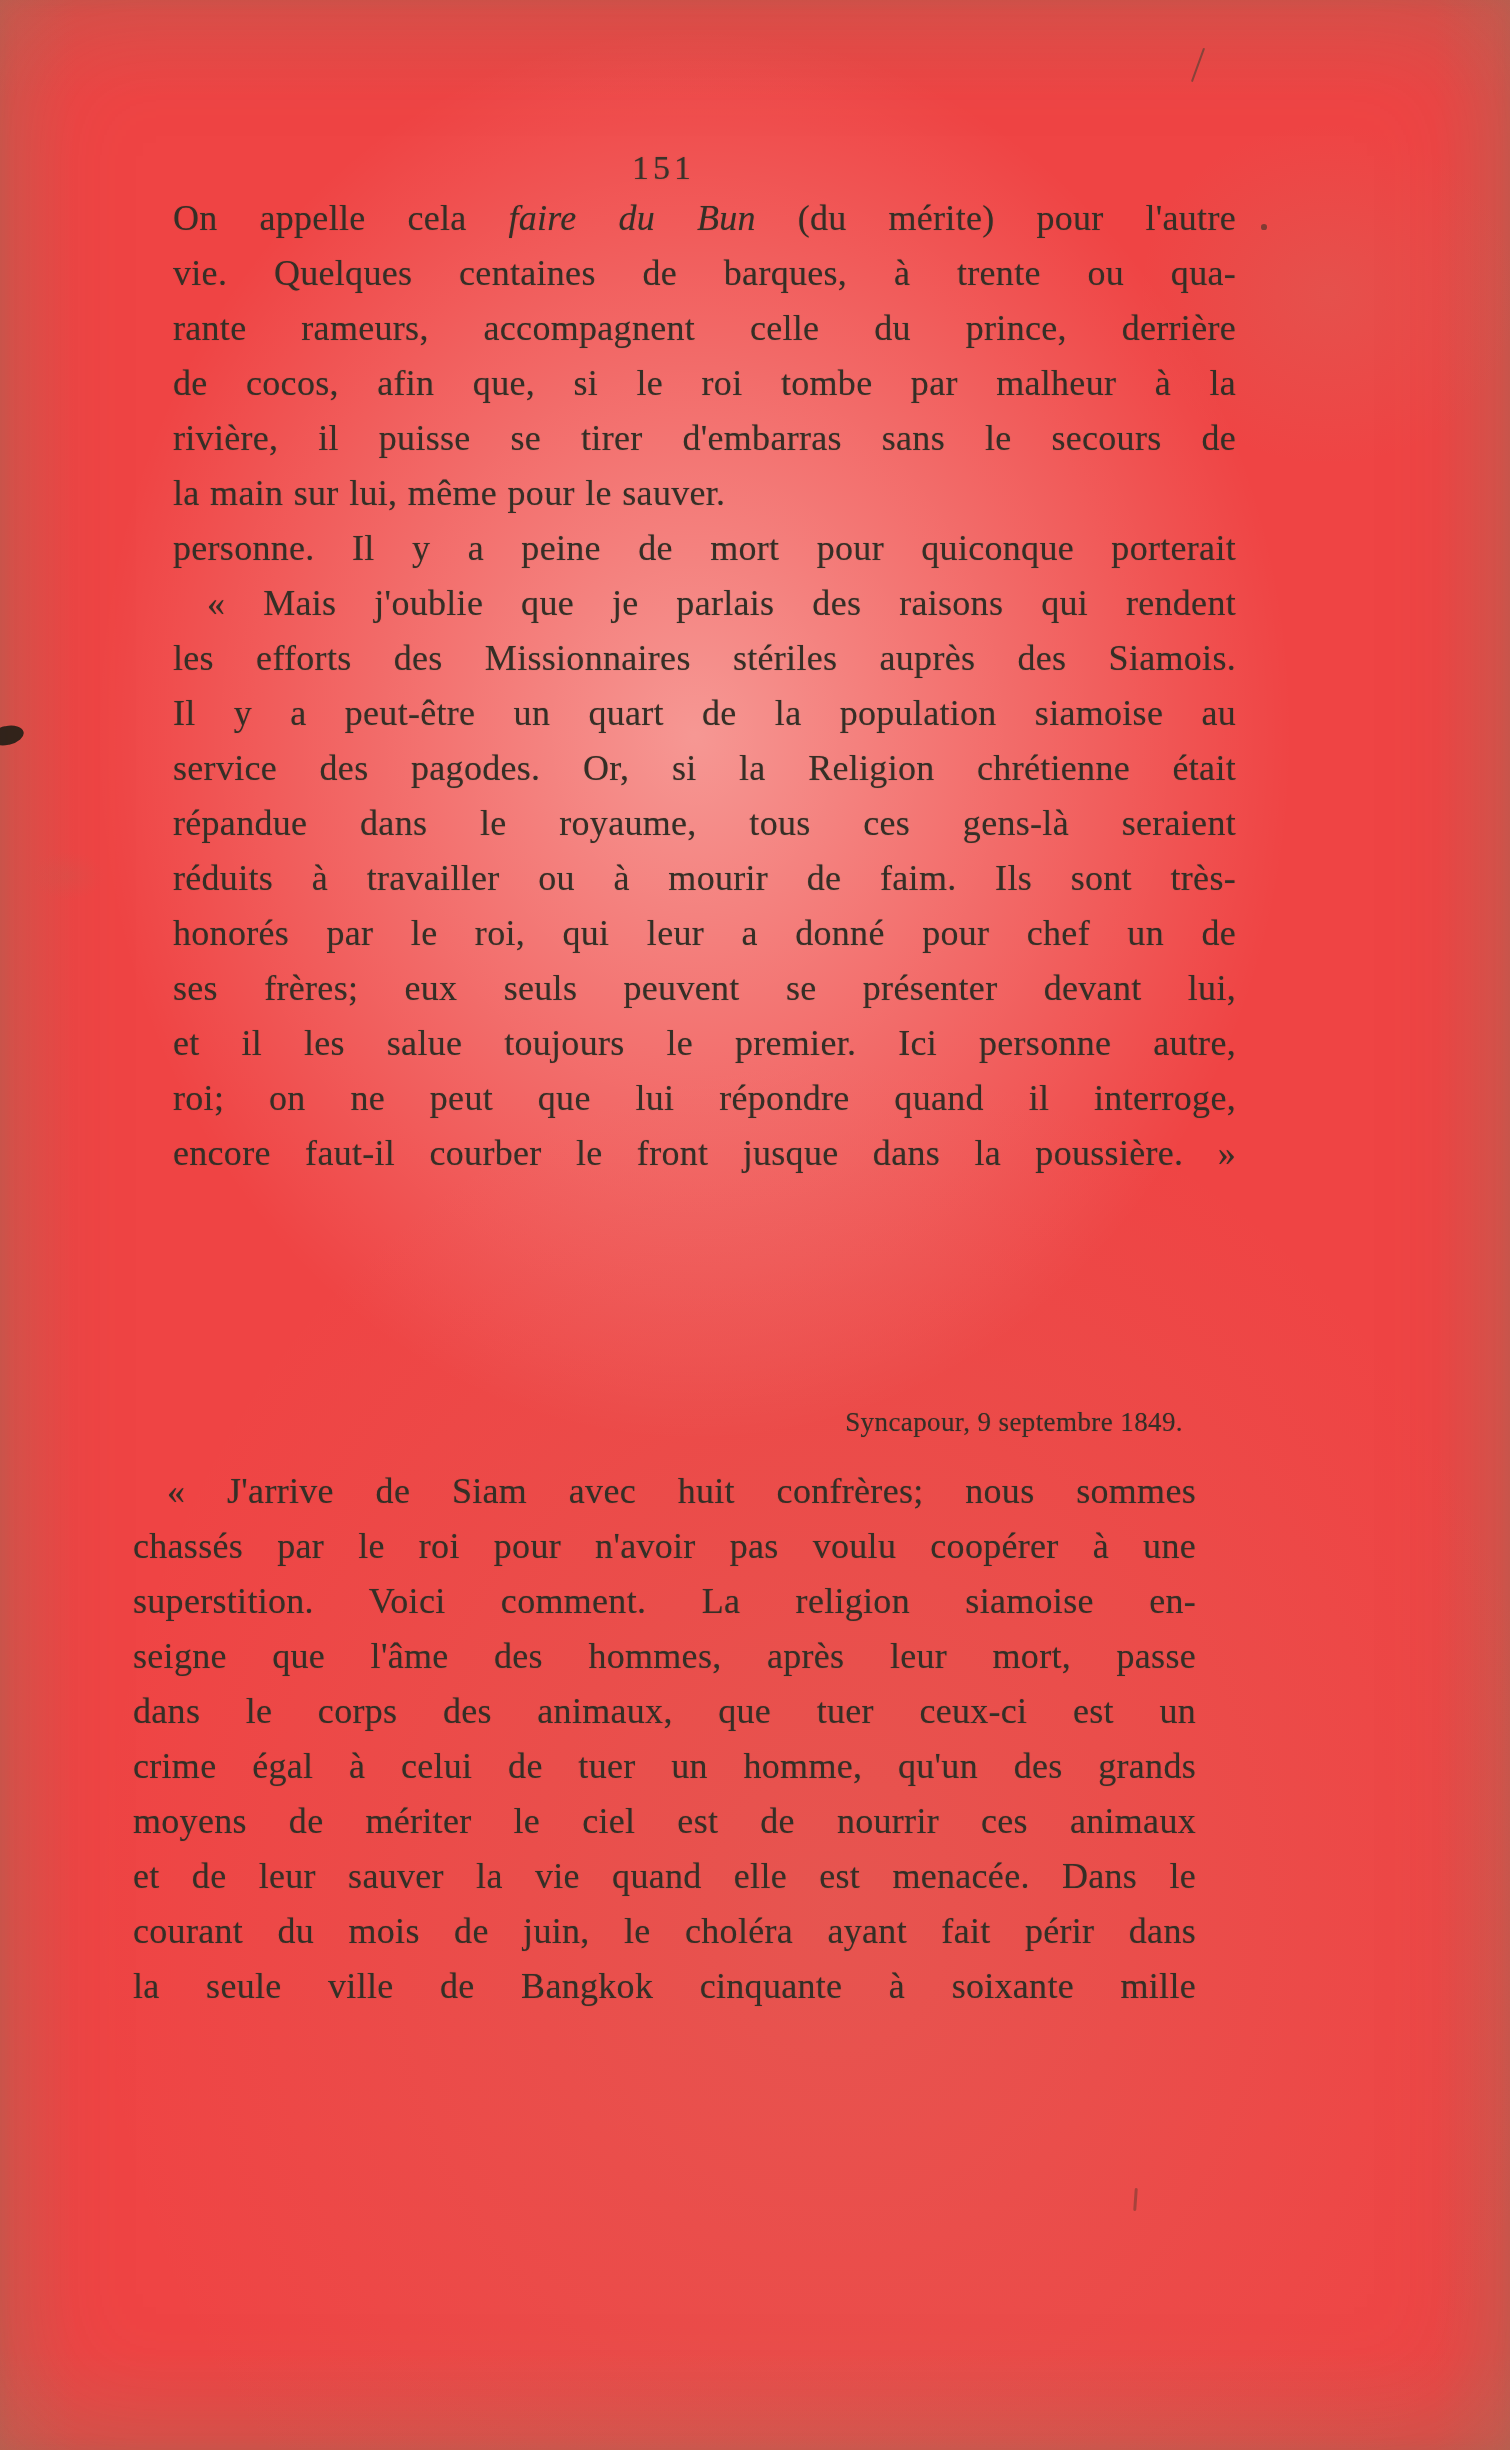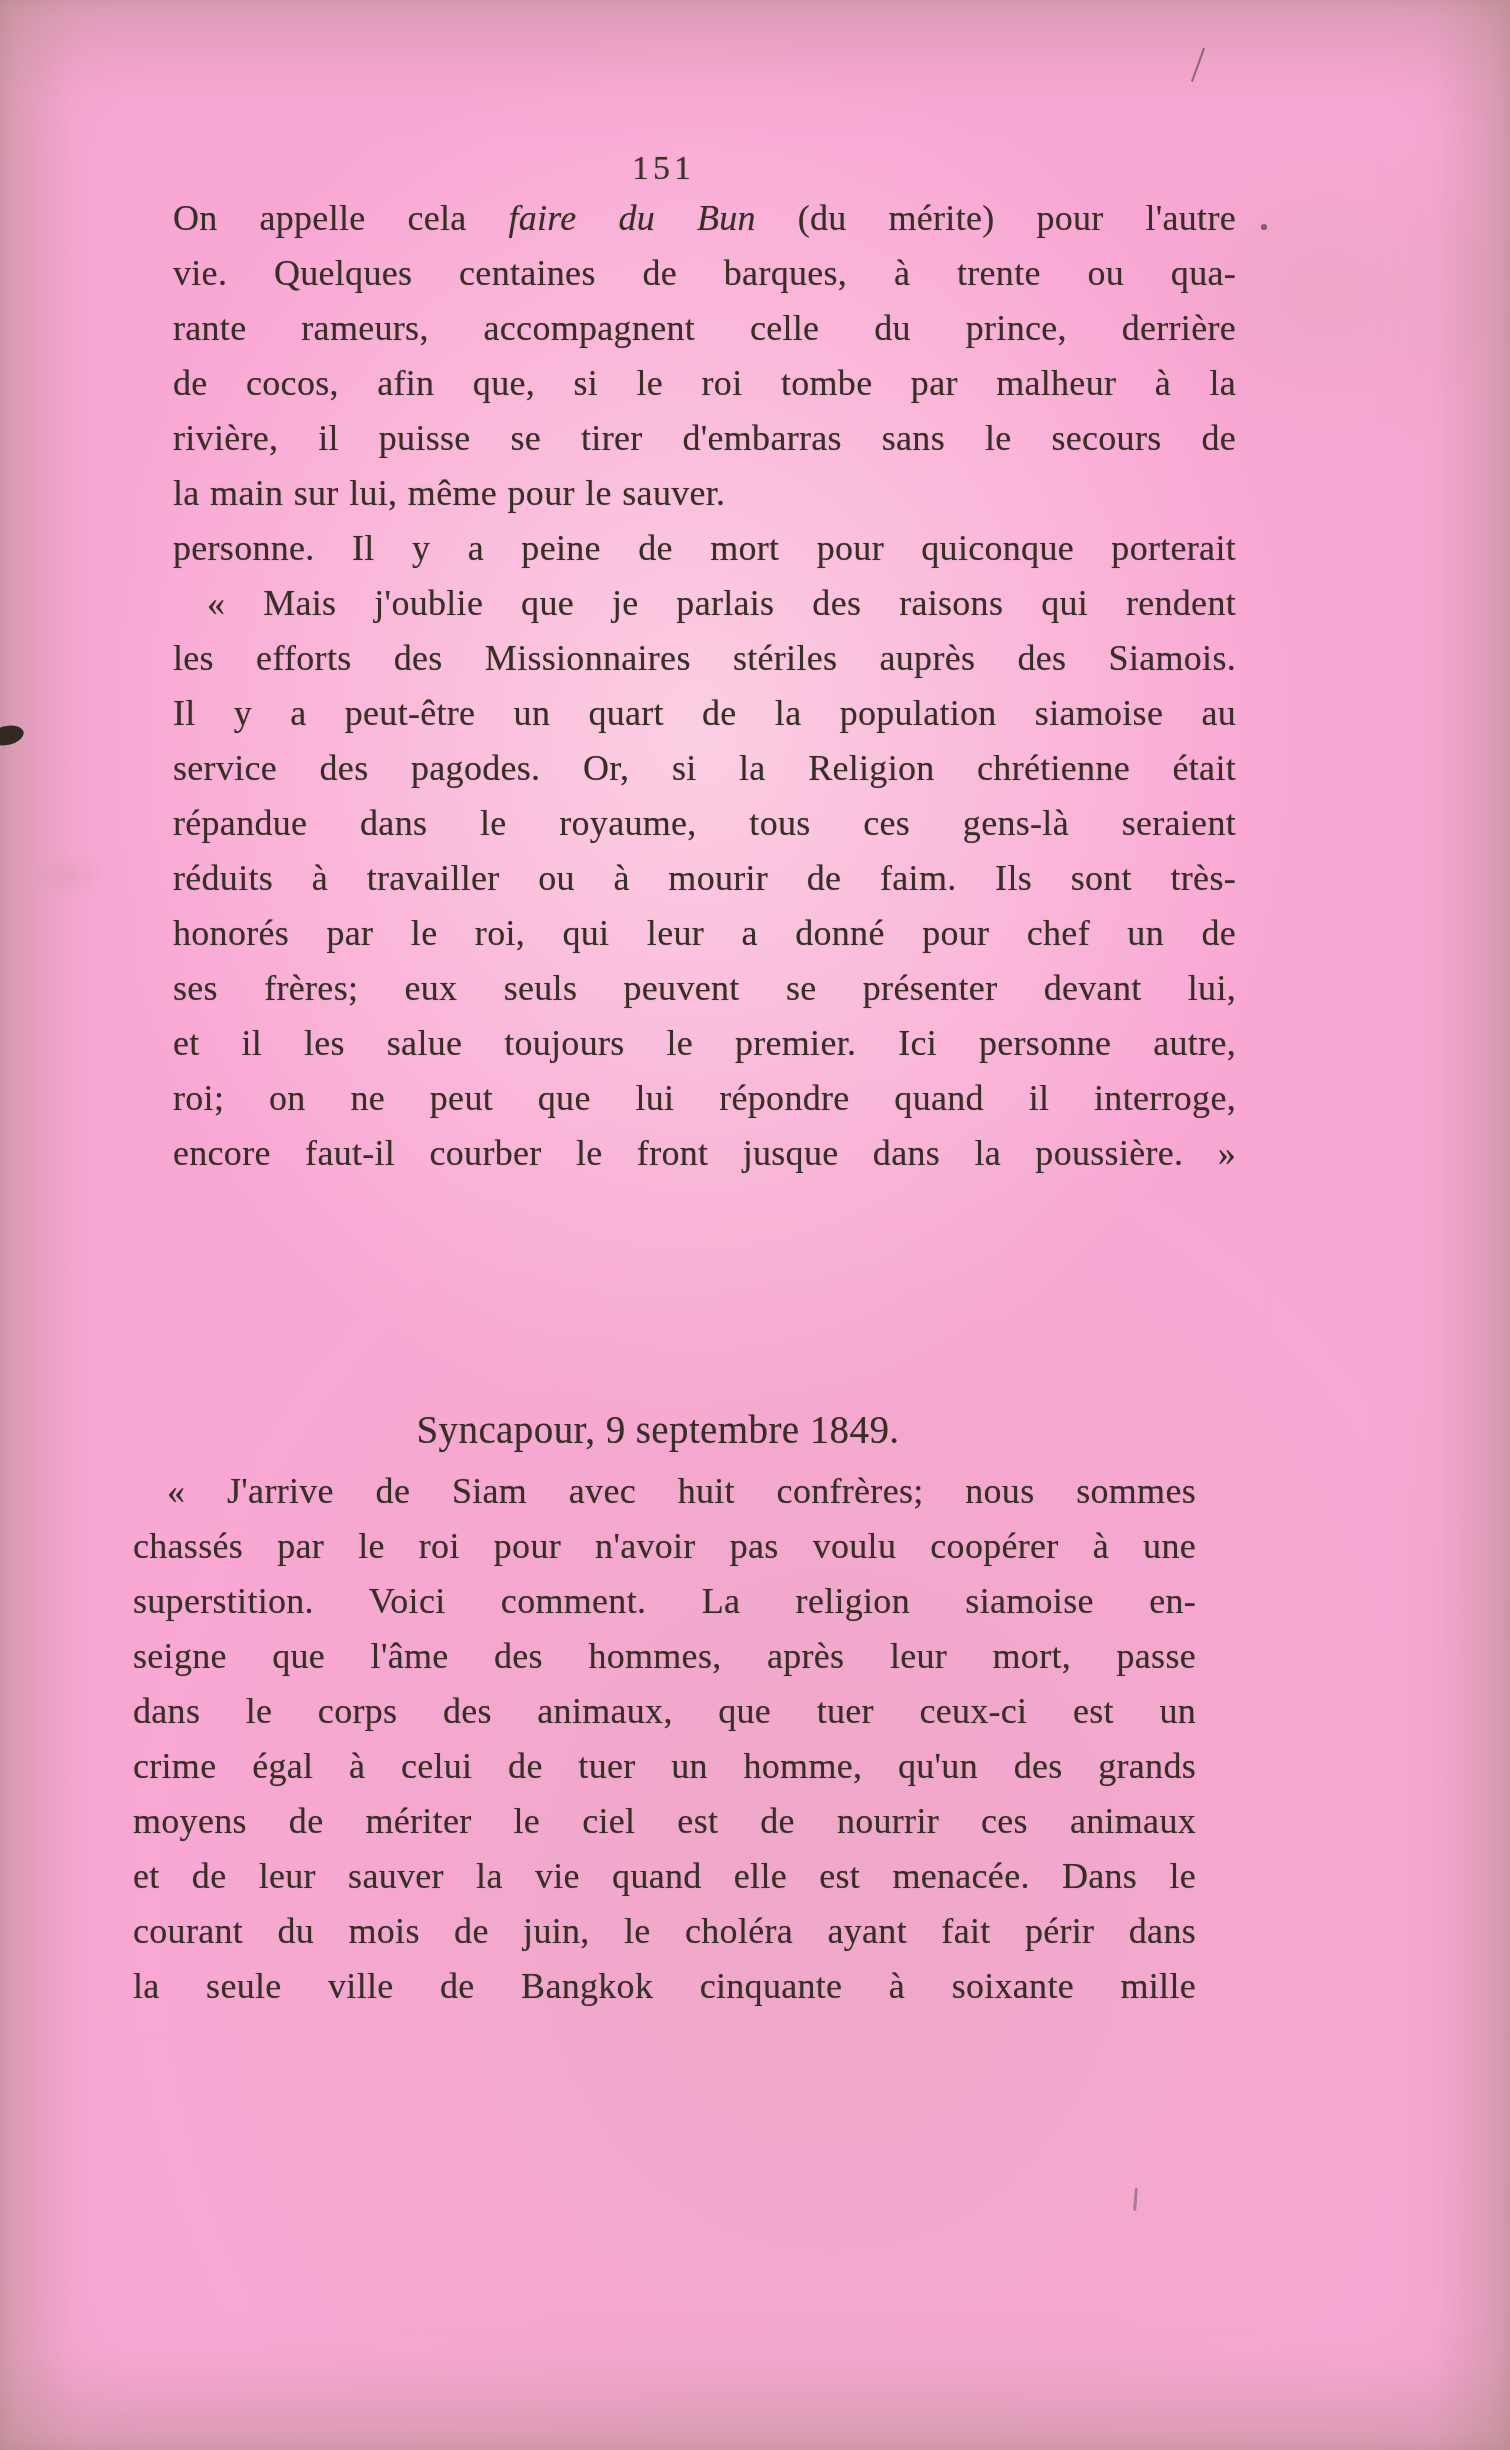--- a/index.html
+++ b/index.html
@@ -5,21 +5,21 @@
   html,body{margin:0;padding:0;}
   body{
     width:1510px;height:2450px;
     background:#e9e4d5;
     font-family:"Liberation Serif","DejaVu Serif",serif;
     overflow:hidden;
   }
   .page{
     position:relative;
     width:1510px;height:2450px;
-    background-color:#f9a8d4;
+    background-color:#ef4444;
     color:#352f26;
     box-shadow:inset 0 0 130px rgba(120,104,78,.28), inset 0 0 18px rgba(120,104,78,.18);
   }
   
   .page::before{
     content:'';
     position:absolute;inset:0;pointer-events:none;
     background:
       radial-gradient(ellipse 55% 40% at 46% 30%, rgba(255,253,244,.45), rgba(255,253,244,0) 72%),
       radial-gradient(ellipse 70% 50% at 55% 78%, rgba(186,172,142,.16), rgba(186,172,142,0) 70%),
@@ -51,22 +51,22 @@
     text-align-last:justify;
     letter-spacing:0.3px;
     word-spacing:1.2px;
     text-shadow:0 0 1.1px rgba(54,46,36,.42);
   }
   .line.last{text-align-last:left;}
   .line.indent{padding-left:34px;}
   .dateline{
     position:absolute;
     top:1407px;left:133px;width:1050px;
-    text-align:center;
-    font-size:39px;
+    text-align:right;
+    font-size:27px;
     letter-spacing:0.4px;
     text-shadow:0 0 1px rgba(54,46,36,.4);
   }
   
   .smudge-left{
     position:absolute;left:-9.7px;top:726px;
     width:34px;height:19.4px;
     background:#241f17;border-radius:50%;
     transform:rotate(-12deg);
     opacity:.92;

